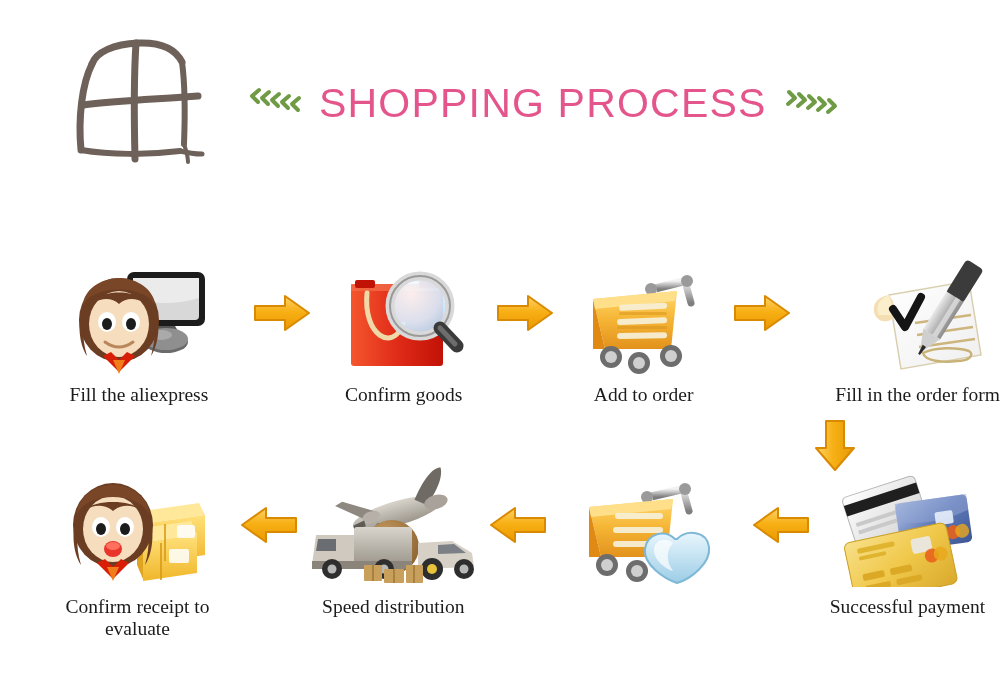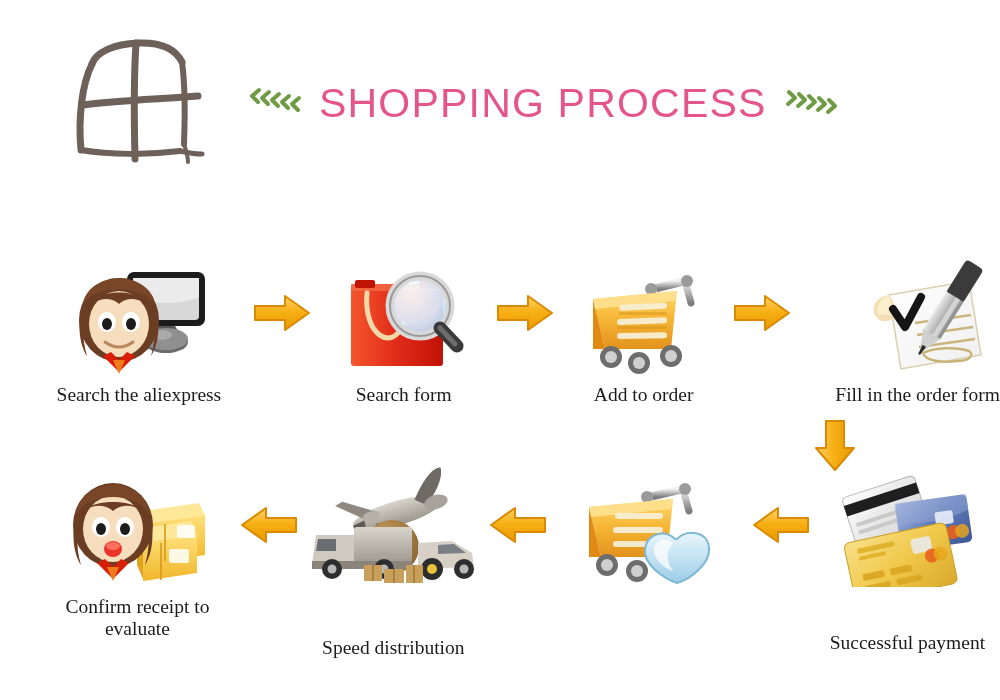--- a/index.html
+++ b/index.html
@@ -116,21 +116,21 @@
           <ellipse cx="62" cy="62" rx="9" ry="10" fill="#ffffff"></ellipse>
           <ellipse cx="38" cy="64" rx="5" ry="6" fill="#1c1c1c"></ellipse>
           <ellipse cx="62" cy="64" rx="5" ry="6" fill="#1c1c1c"></ellipse>
 
           <path d="M36,82 Q50,92 64,82" stroke="#b9875c" stroke-width="3" fill="none" stroke-linecap="round"></path>
 
           <path d="M34,96 L50,112 L66,96 L58,92 L50,100 L42,92 z" fill="#d81e06"></path>
           <path d="M44,100 L50,114 L56,100 z" fill="#f07d1a"></path>
         </svg>
       </div>
-      <div class="caption">Search the aliexpress</div>
+      <div class="caption">Fill the aliexpress</div>
     </div>
 
     <div class="arrow-cell" style="width:80px;">
       <svg width="62" height="42" viewBox="0 0 62 42">
         <defs>
             <linearGradient id="ag1" x1="0" y1="0" x2="0" y2="1">
           <stop offset="0" stop-color="#fed26a"></stop>
               <stop offset="0.45" stop-color="#f7b015"></stop>
               <stop offset="1" stop-color="#eb9900"></stop>
         </linearGradient>
@@ -161,21 +161,21 @@
           <rect x="78" y="20" width="20" height="8" rx="2" fill="#c11206"></rect>
           <path d="M26,33 C22,76 52,92 62,64" stroke="#efd9a8" stroke-width="5" fill="none" stroke-linecap="round"></path>
 
           <circle cx="79" cy="46" r="30" fill="url(#lens)" opacity="0.92"></circle>
           <circle cx="79" cy="46" r="30" fill="none" stroke="#d9d9d9" stroke-width="9"></circle>
           <circle cx="79" cy="46" r="30" fill="none" stroke="#9a9a9a" stroke-width="2"></circle>
           <path d="M99,68 L116,86" stroke="#3a3a3a" stroke-width="13" stroke-linecap="round"></path>
           <path d="M99,68 L114,84" stroke="#6d6d6d" stroke-width="5" stroke-linecap="round"></path>
         </svg>
       </div>
-      <div class="caption">Search form</div>
+      <div class="caption">Confirm goods</div>
     </div>
 
     <div class="arrow-cell" style="width:80px;">
       <svg width="62" height="42" viewBox="0 0 62 42">
         <path d="M4,14 L34,14 L34,4 L58,21 L34,38 L34,28 L4,28 z" fill="url(#ag1)" stroke="#d98a00" stroke-width="2" stroke-linejoin="round"></path>
       </svg>
     </div>
 
     <div class="cell" style="width:160px;">
       <div class="icon-box">
@@ -339,21 +339,21 @@
             <linearGradient id="agl" x1="0" y1="0" x2="0" y2="1">
           <stop offset="0" stop-color="#fed26a"></stop>
               <stop offset="0.45" stop-color="#f7b015"></stop>
               <stop offset="1" stop-color="#eb9900"></stop>
         </linearGradient>
           </defs>
         <path d="M58,14 L28,14 L28,4 L4,21 L28,38 L28,28 L58,28 z" fill="url(#agl)" stroke="#d98a00" stroke-width="2" stroke-linejoin="round"></path>
       </svg>
     </div>
 
-    <div class="cell" style="width:185px;gap:41px;">
+    <div class="cell" style="width:185px;">
       <div class="icon-box">
         <svg width="175" height="122" viewBox="0 0 175 122">
           <defs>
             <linearGradient id="mg" x1="0" y1="0" x2="0" y2="1">
               <stop offset="0" stop-color="#d8d4cc"></stop>
                 <stop offset="1" stop-color="#9c968c"></stop>
             </linearGradient>
             <radialGradient id="globeg" cx="0.35" cy="0.3" r="0.8">
               <stop offset="0" stop-color="#c49a5e"></stop>
                 <stop offset="1" stop-color="#8a6231"></stop>
@@ -453,21 +453,21 @@
         </svg>
       </div>
     </div>
 
     <div class="arrow-cell" style="width:70px;">
       <svg width="62" height="42" viewBox="0 0 62 42">
         <path d="M58,14 L28,14 L28,4 L4,21 L28,38 L28,28 L58,28 z" fill="url(#agl)" stroke="#d98a00" stroke-width="2" stroke-linejoin="round"></path>
       </svg>
     </div>
 
-    <div class="cell" style="width:190px;gap:36px;">
+    <div class="cell" style="width:190px;">
       <div class="icon-box">
         <svg width="135" height="118" viewBox="0 0 135 118">
           <defs>
             <linearGradient id="goldc" x1="0" y1="0" x2="1" y2="1">
               <stop offset="0" stop-color="#f8e08a"></stop>
                 <stop offset="0.5" stop-color="#f0c84a"></stop>
                 <stop offset="1" stop-color="#d9a92c"></stop>
             </linearGradient>
             <linearGradient id="bluec" x1="0" y1="0" x2="1" y2="1">
               <stop offset="0" stop-color="#b9c9e8"></stop>

